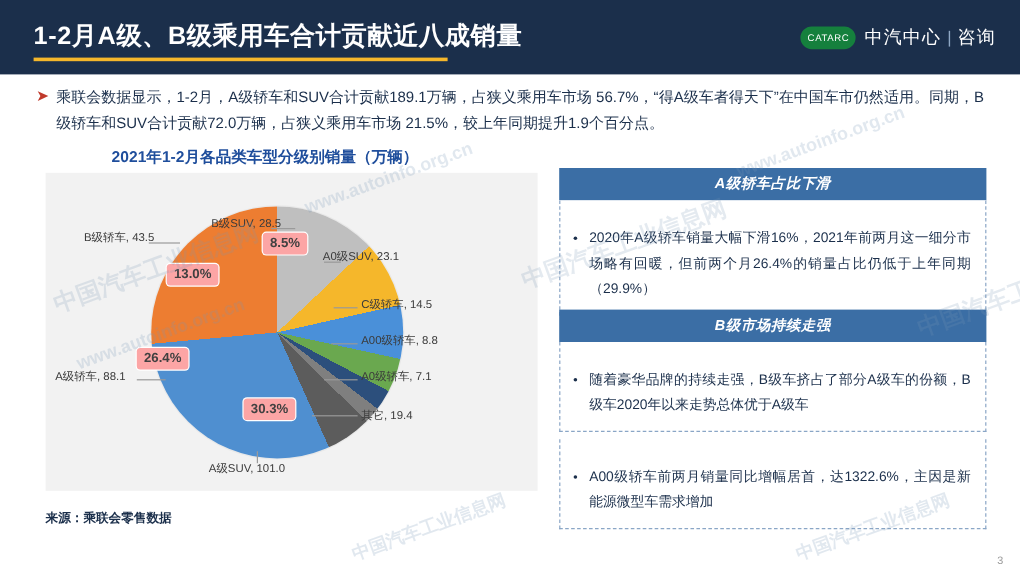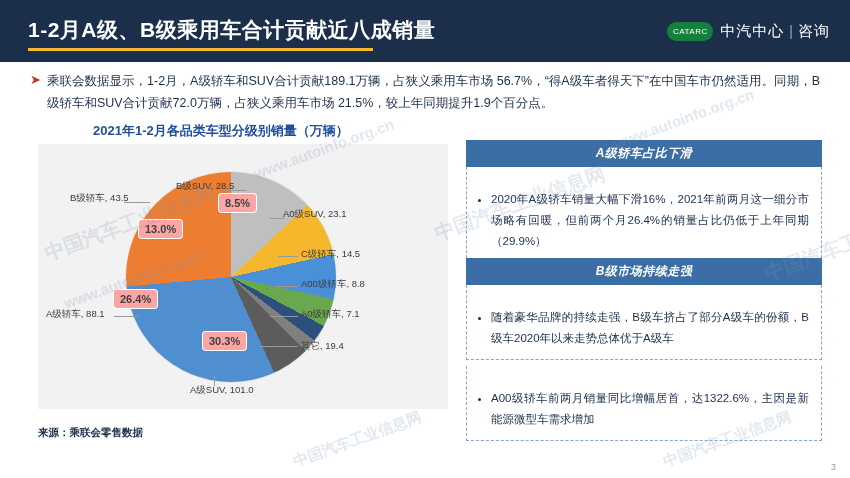--- a/index.html
+++ b/index.html
@@ -136,26 +136,26 @@
       <div class="pie"></div>
 
       <div class="slice-lbl" style="left:13px;top:48px;">13.0%</div>
       <div class="slice-lbl" style="left:93px;top:22px;">8.5%</div>
       <div class="slice-lbl" style="left:-12px;top:118px;">26.4%</div>
       <div class="slice-lbl" style="left:77px;top:160px;">30.3%</div>
     </div>
 
     <div class="cat-lbl" style="left:32px;top:48px;">B级轿车, 43.5</div>
     <div class="cat-lbl" style="left:138px;top:36px;">B级SUV, 28.5</div>
-    <div class="cat-lbl" style="left:245px;top:64px;">A0级SUV, 23.1</div>
+    <div class="cat-lbl" style="left:231px;top:64px;">A0级SUV, 23.1</div>
     <div class="cat-lbl" style="left:263px;top:104px;">C级轿车, 14.5</div>
     <div class="cat-lbl" style="left:263px;top:134px;">A00级轿车, 8.8</div>
     <div class="cat-lbl" style="left:263px;top:164px;">A0级轿车, 7.1</div>
     <div class="cat-lbl" style="left:263px;top:196px;">其它, 19.4</div>
-    <div class="cat-lbl" style="left:136px;top:240px;margin-left:16px;">A级SUV, 101.0</div>
+    <div class="cat-lbl" style="left:136px;top:240px;">A级SUV, 101.0</div>
     <div class="cat-lbl" style="left:8px;top:164px;">A级轿车, 88.1</div>
 
     <div class="leader" style="left:86px;top:58px;width:26px;height:1px;"></div>
     <div class="leader" style="left:188px;top:46px;width:20px;height:1px;"></div>
     <div class="leader" style="left:232px;top:74px;width:14px;height:1px;"></div>
     <div class="leader" style="left:240px;top:112px;width:20px;height:1px;"></div>
     <div class="leader" style="left:238px;top:142px;width:22px;height:1px;"></div>
     <div class="leader" style="left:232px;top:172px;width:28px;height:1px;"></div>
     <div class="leader" style="left:222px;top:202px;width:38px;height:1px;"></div>
     <div class="leader" style="left:176px;top:232px;width:1px;height:10px;"></div>

